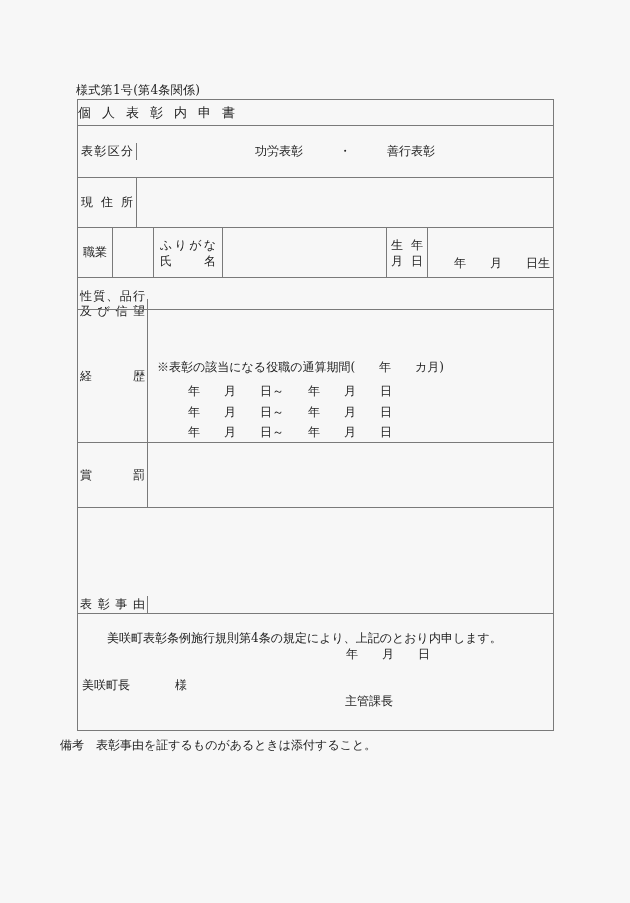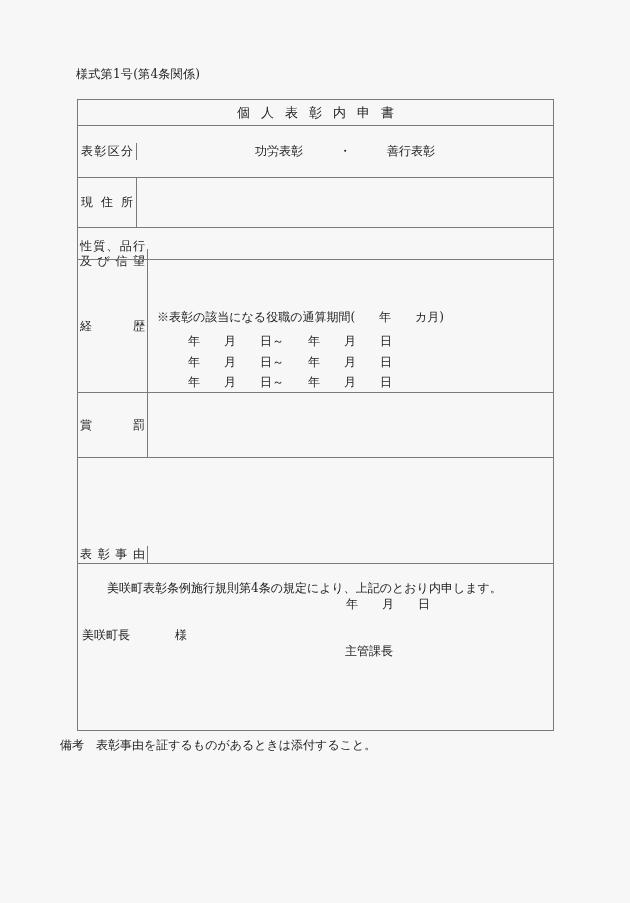--- a/index.html
+++ b/index.html
@@ -6,31 +6,31 @@
   body{
     width:630px;height:903px;
     background:#f7f7f7;
     font-family:"DejaVu Serif","Liberation Serif",serif;
     color:#222;
     font-size:12px;
     -webkit-font-smoothing:antialiased;
   }
   .page{position:relative;width:630px;height:903px;overflow:hidden;}
 
-  .form-number{position:absolute;left:76px;top:66px;letter-spacing:.3px;}
+  .form-number{position:absolute;left:76px;top:82px;letter-spacing:.3px;}
 
   .form-table{
     position:absolute;left:77px;top:99px;width:477px;height:632px;
     border:1px solid #7a7a7a;box-sizing:border-box;
     display:flex;flex-direction:column;
   }
   .row{display:flex;box-sizing:border-box;}
   .row + .row{border-top:1px solid #7a7a7a;}
 
-  .r-title{height:25px;align-items:center;justify-content:center;}
+  .r-title{height:25px;align-items:center;}
   .r-kubun{height:52px;align-items:center;}
   .r-addr{height:50px;gap:18px;}
   .r-job{height:50px;}
   .r-char{height:32px;}
   .r-career{height:133px;}
   .r-reward{height:65px;}
   .r-reason{height:106px;align-items:flex-end;}
   .r-footer{height:117px;position:relative;}
 
   .cell{box-sizing:border-box;}
@@ -98,20 +98,38 @@
       </div>
     </div>
 
     <div class="row r-addr">
       <div class="cell lbl w59">
         <span class="just pad3">現住所</span>
       </div>
       <div class="cell fill"></div>
     </div>
 
+    <div class="row r-job">
+      <div class="cell lbl job-label center-cell">
+        <span>職業</span>
+      </div>
+      <div class="cell job-blank"></div>
+      <div class="cell name-label">
+        <span class="just">ふりがな</span>
+        <span class="just">氏名</span>
+      </div>
+      <div class="cell name-blank"></div>
+      <div class="cell birth-label">
+        <span class="just">生年</span>
+        <span class="just">月日</span>
+      </div>
+      <div class="cell birth-value">
+        <span>年　　月　　日生</span>
+      </div>
+    </div>
 
     <div class="row r-char">
       <div class="cell lbl w70 char-label">
         <span class="just pad2">性質、品行</span>
         <span class="just pad2">及び信望</span>
       </div>
       <div class="cell fill"></div>
     </div>
 
     <div class="row r-career">

